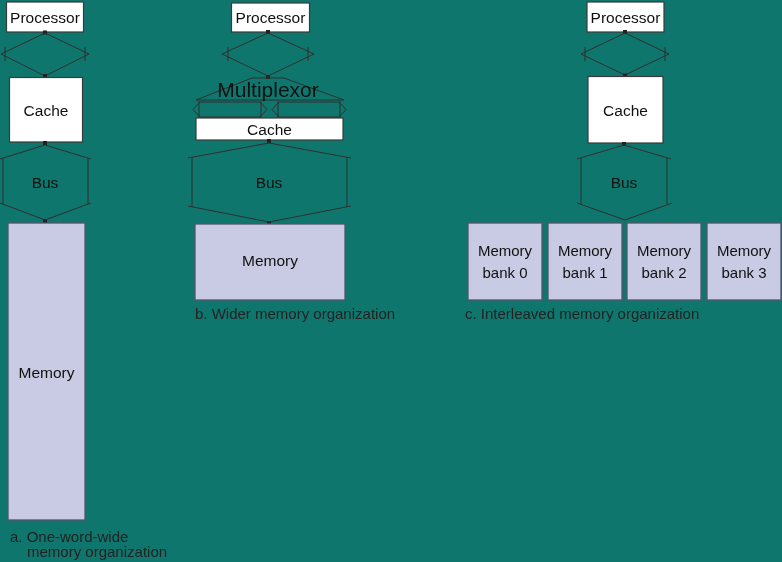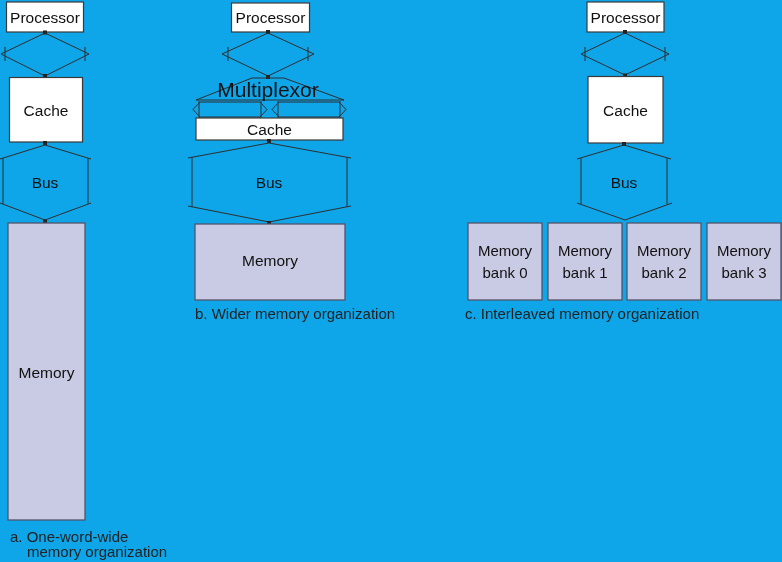--- a/index.html
+++ b/index.html
@@ -1,16 +1,16 @@
 <!DOCTYPE html>
 <html><head>
 <meta charset="utf-8">
 <style>
   html,body{margin:0;padding:0;background:#ffffff;}
-  .stage{position:relative;width:782px;height:562px;background:#0ea5e9;overflow:hidden;
+  .stage{position:relative;width:782px;height:562px;background:#0f766e;overflow:hidden;
          font-family:"Liberation Sans", sans-serif;}
   svg text{dominant-baseline:central;fill:#111111;}
   .lbl{font-size:15.5px;text-anchor:middle;}
   .mux{font-size:21px;text-anchor:middle;}
   .bank-lbl{font-size:15px;text-anchor:middle;}
   .cap{font-size:15px;text-anchor:start;fill:#222222;}
   .ln{stroke:#2f2f2f;stroke-width:1;fill:none;}
   .whitebox{fill:#ffffff;stroke:#3a3a3a;stroke-width:1.2;}
   .membox{stroke:#54546a;stroke-width:1.3;}
   .dot{fill:#222222;stroke:none;}

